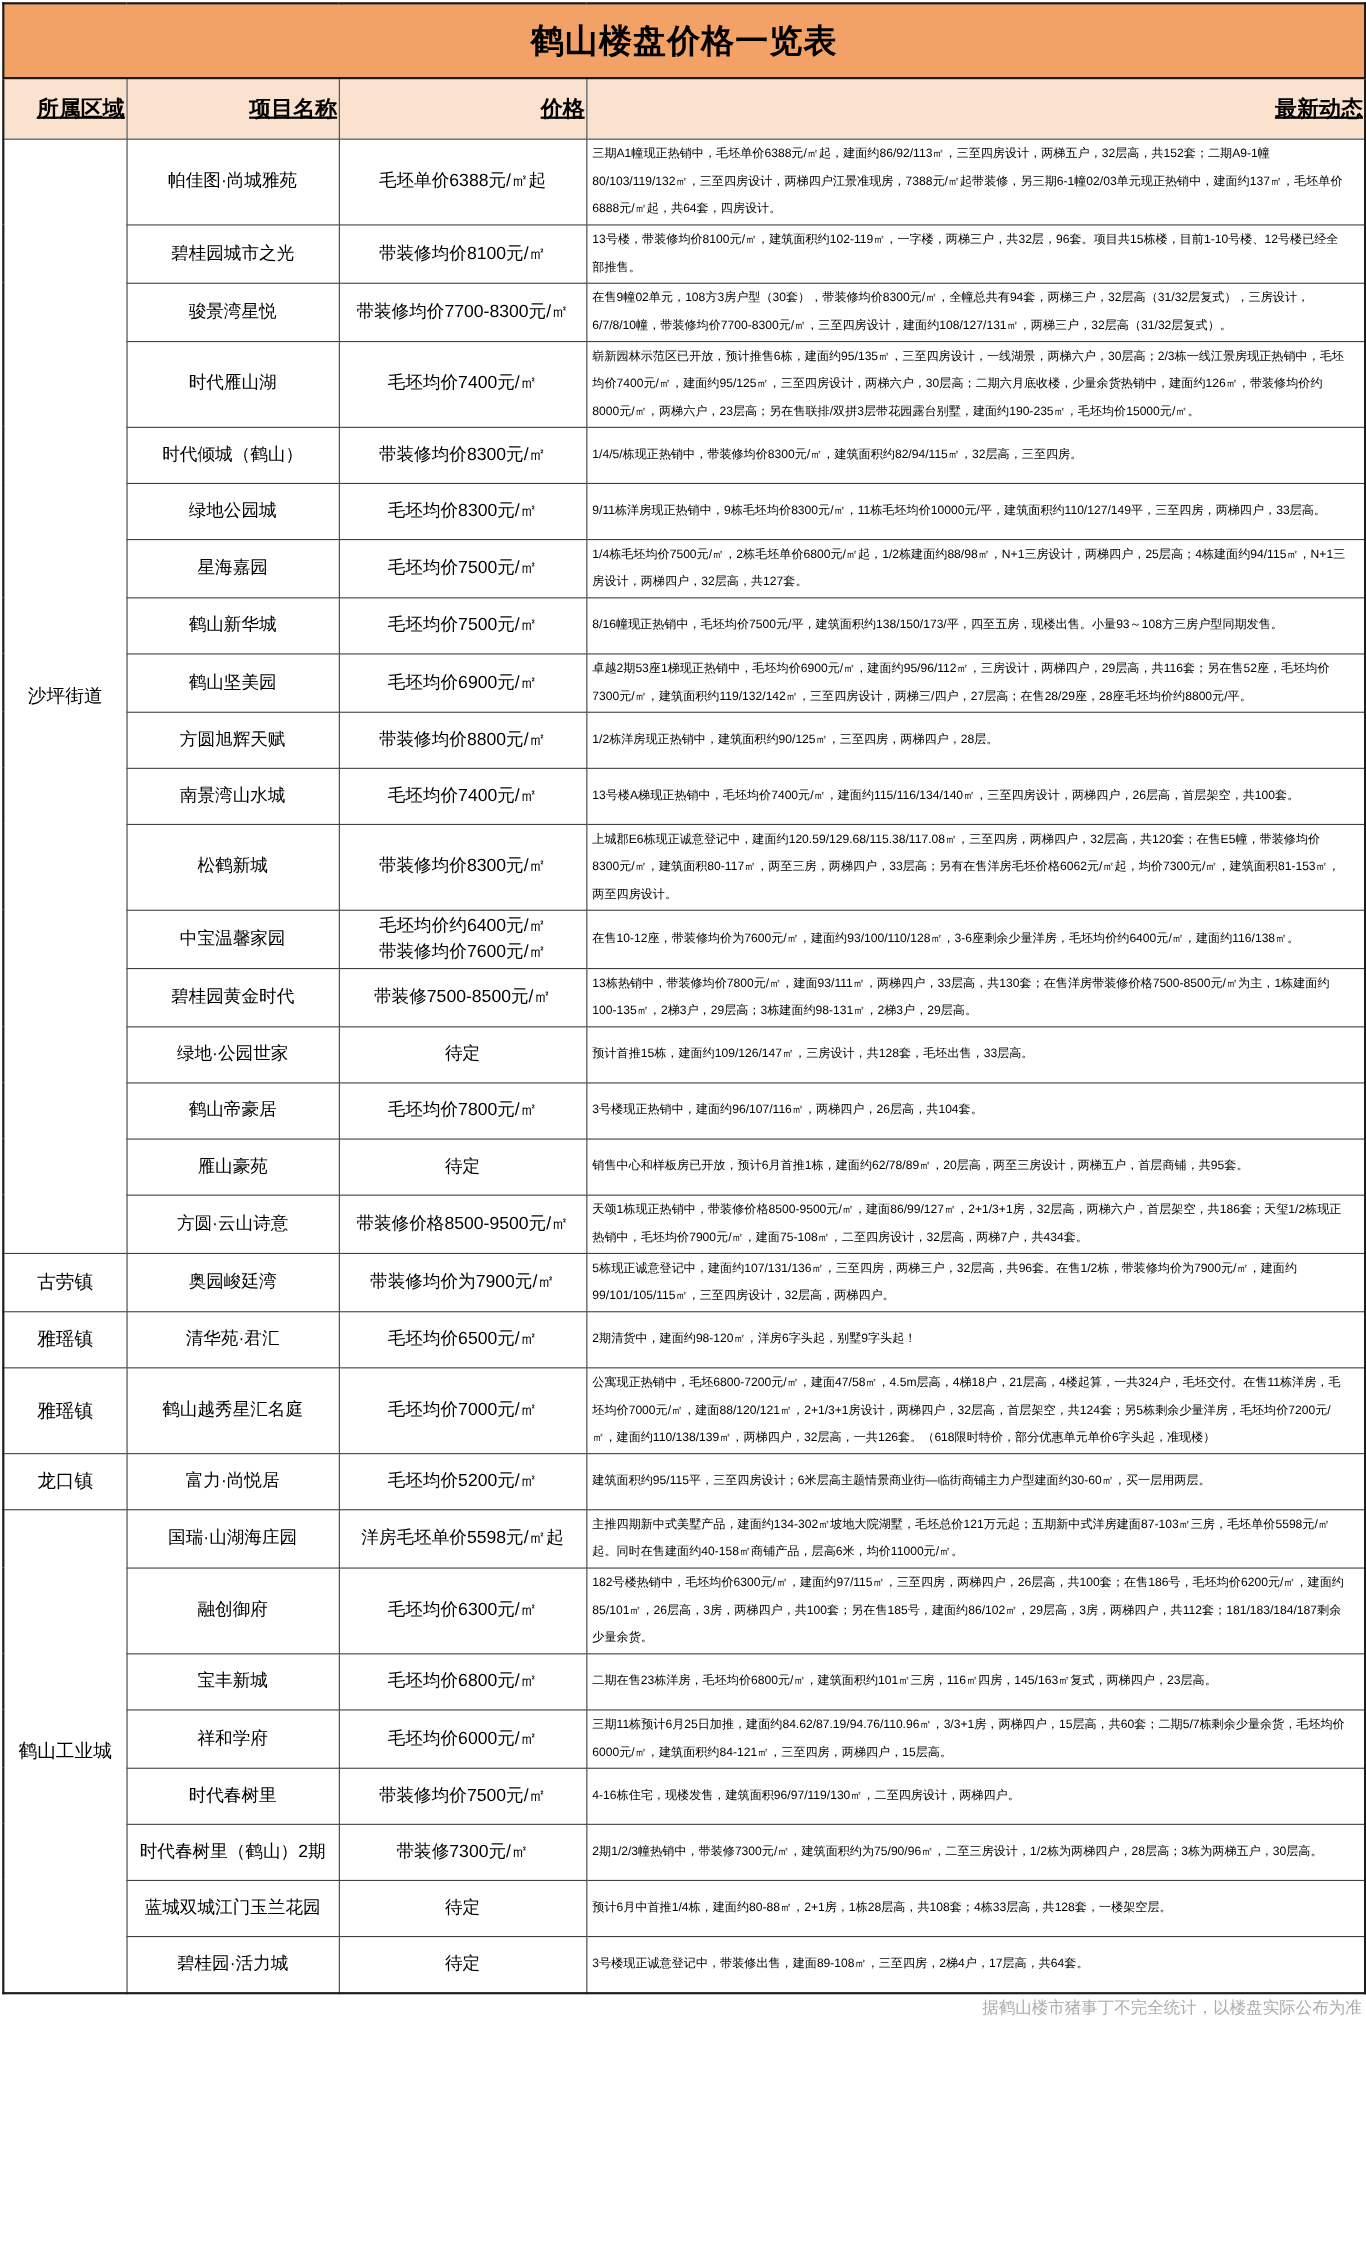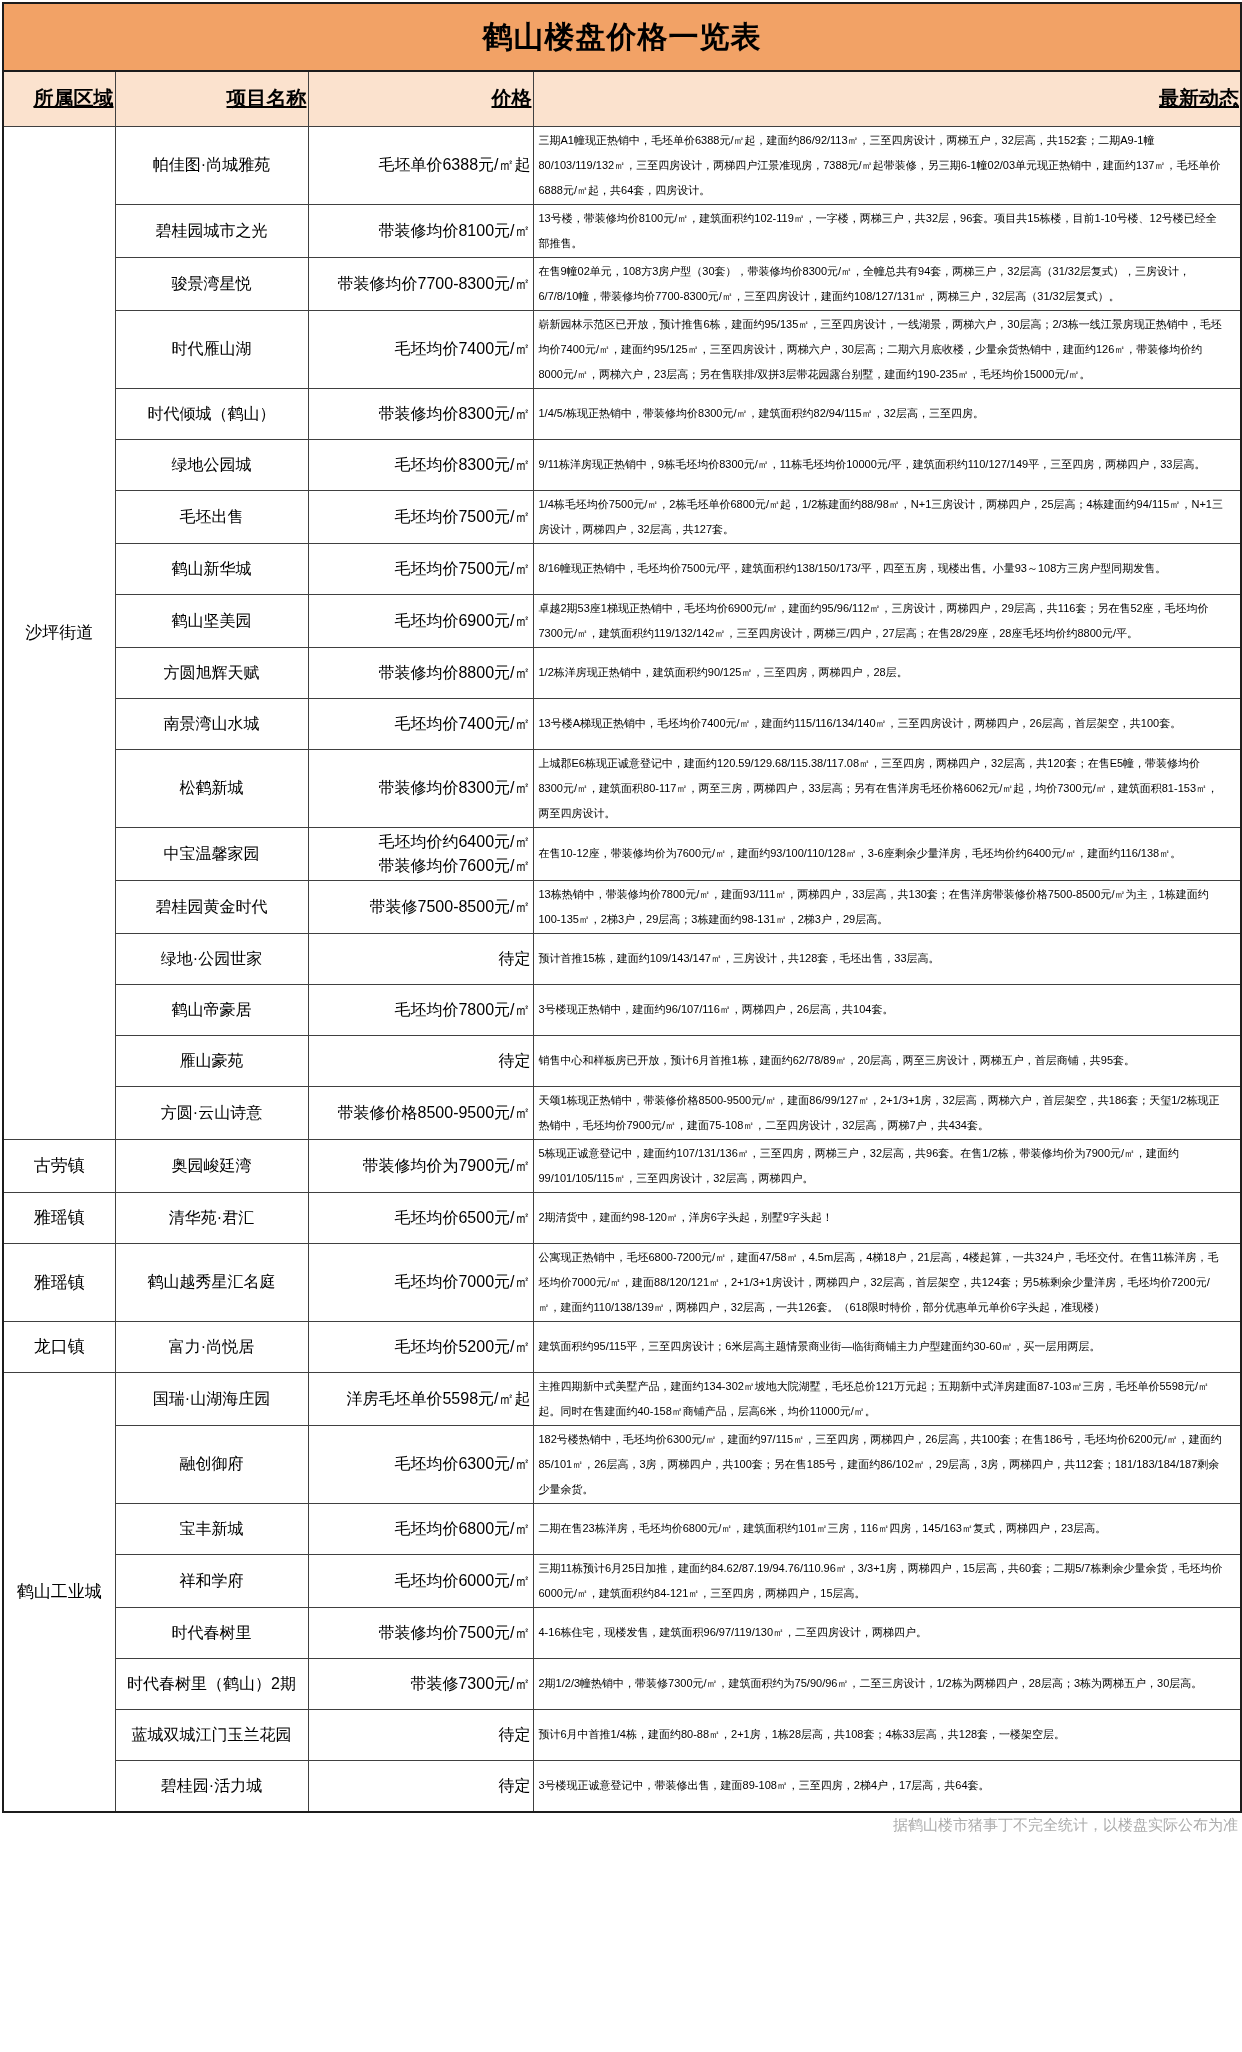--- a/index.html
+++ b/index.html
@@ -47,21 +47,21 @@
     background:#fff;
     padding:2px;
   }
   td.pname-cell{
     text-align:center;
     font-size:16px;
     padding:14px 3px;
     line-height:22px;
   }
   td.price-cell{
-    text-align:right;
+    text-align:center;
     font-size:16px;
     white-space:pre-line;
     padding:2px 2px;
     line-height:24px;
   }
   td.news-cell{
     text-align:left;
     font-size:11px;
     line-height:25px;
     padding:1px 17px 1px 5px;
@@ -123,21 +123,21 @@
           <td class="pname-cell">时代倾城（鹤山）</td>
           <td class="price-cell">带装修均价8300元/㎡</td>
           <td class="news-cell">1/4/5/栋现正热销中，带装修均价8300元/㎡，建筑面积约82/94/115㎡，32层高，三至四房。</td>
         </tr>
         <tr>
           <td class="pname-cell">绿地公园城</td>
           <td class="price-cell">毛坯均价8300元/㎡</td>
           <td class="news-cell">9/11栋洋房现正热销中，9栋毛坯均价8300元/㎡，11栋毛坯均价10000元/平，建筑面积约110/127/149平，三至四房，两梯四户，33层高。</td>
         </tr>
         <tr>
-          <td class="pname-cell">毛坯出售</td>
+          <td class="pname-cell">星海嘉园</td>
           <td class="price-cell">毛坯均价7500元/㎡</td>
           <td class="news-cell">1/4栋毛坯均价7500元/㎡，2栋毛坯单价6800元/㎡起，1/2栋建面约88/98㎡，N+1三房设计，两梯四户，25层高；4栋建面约94/115㎡，N+1三房设计，两梯四户，32层高，共127套。</td>
         </tr>
         <tr>
           <td class="pname-cell">鹤山新华城</td>
           <td class="price-cell">毛坯均价7500元/㎡</td>
           <td class="news-cell">8/16幢现正热销中，毛坯均价7500元/平，建筑面积约138/150/173/平，四至五房，现楼出售。小量93～108方三房户型同期发售。</td>
         </tr>
         <tr>
           <td class="pname-cell">鹤山坚美园</td>
@@ -166,21 +166,21 @@
           <td class="news-cell">在售10-12座，带装修均价为7600元/㎡，建面约93/100/110/128㎡，3-6座剩余少量洋房，毛坯均价约6400元/㎡，建面约116/138㎡。</td>
         </tr>
         <tr>
           <td class="pname-cell">碧桂园黄金时代</td>
           <td class="price-cell">带装修7500-8500元/㎡</td>
           <td class="news-cell">13栋热销中，带装修均价7800元/㎡，建面93/111㎡，两梯四户，33层高，共130套；在售洋房带装修价格7500-8500元/㎡为主，1栋建面约100-135㎡，2梯3户，29层高；3栋建面约98-131㎡，2梯3户，29层高。</td>
         </tr>
         <tr>
           <td class="pname-cell">绿地·公园世家</td>
           <td class="price-cell">待定</td>
-          <td class="news-cell">预计首推15栋，建面约109/143/147㎡，三房设计，共128套，毛坯出售，33层高。</td>
+          <td class="news-cell">预计首推15栋，建面约109/126/147㎡，三房设计，共128套，毛坯出售，33层高。</td>
         </tr>
         <tr>
           <td class="pname-cell">鹤山帝豪居</td>
           <td class="price-cell">毛坯均价7800元/㎡</td>
           <td class="news-cell">3号楼现正热销中，建面约96/107/116㎡，两梯四户，26层高，共104套。</td>
         </tr>
         <tr>
           <td class="pname-cell">雁山豪苑</td>
           <td class="price-cell">待定</td>
           <td class="news-cell">销售中心和样板房已开放，预计6月首推1栋，建面约62/78/89㎡，20层高，两至三房设计，两梯五户，首层商铺，共95套。</td>

